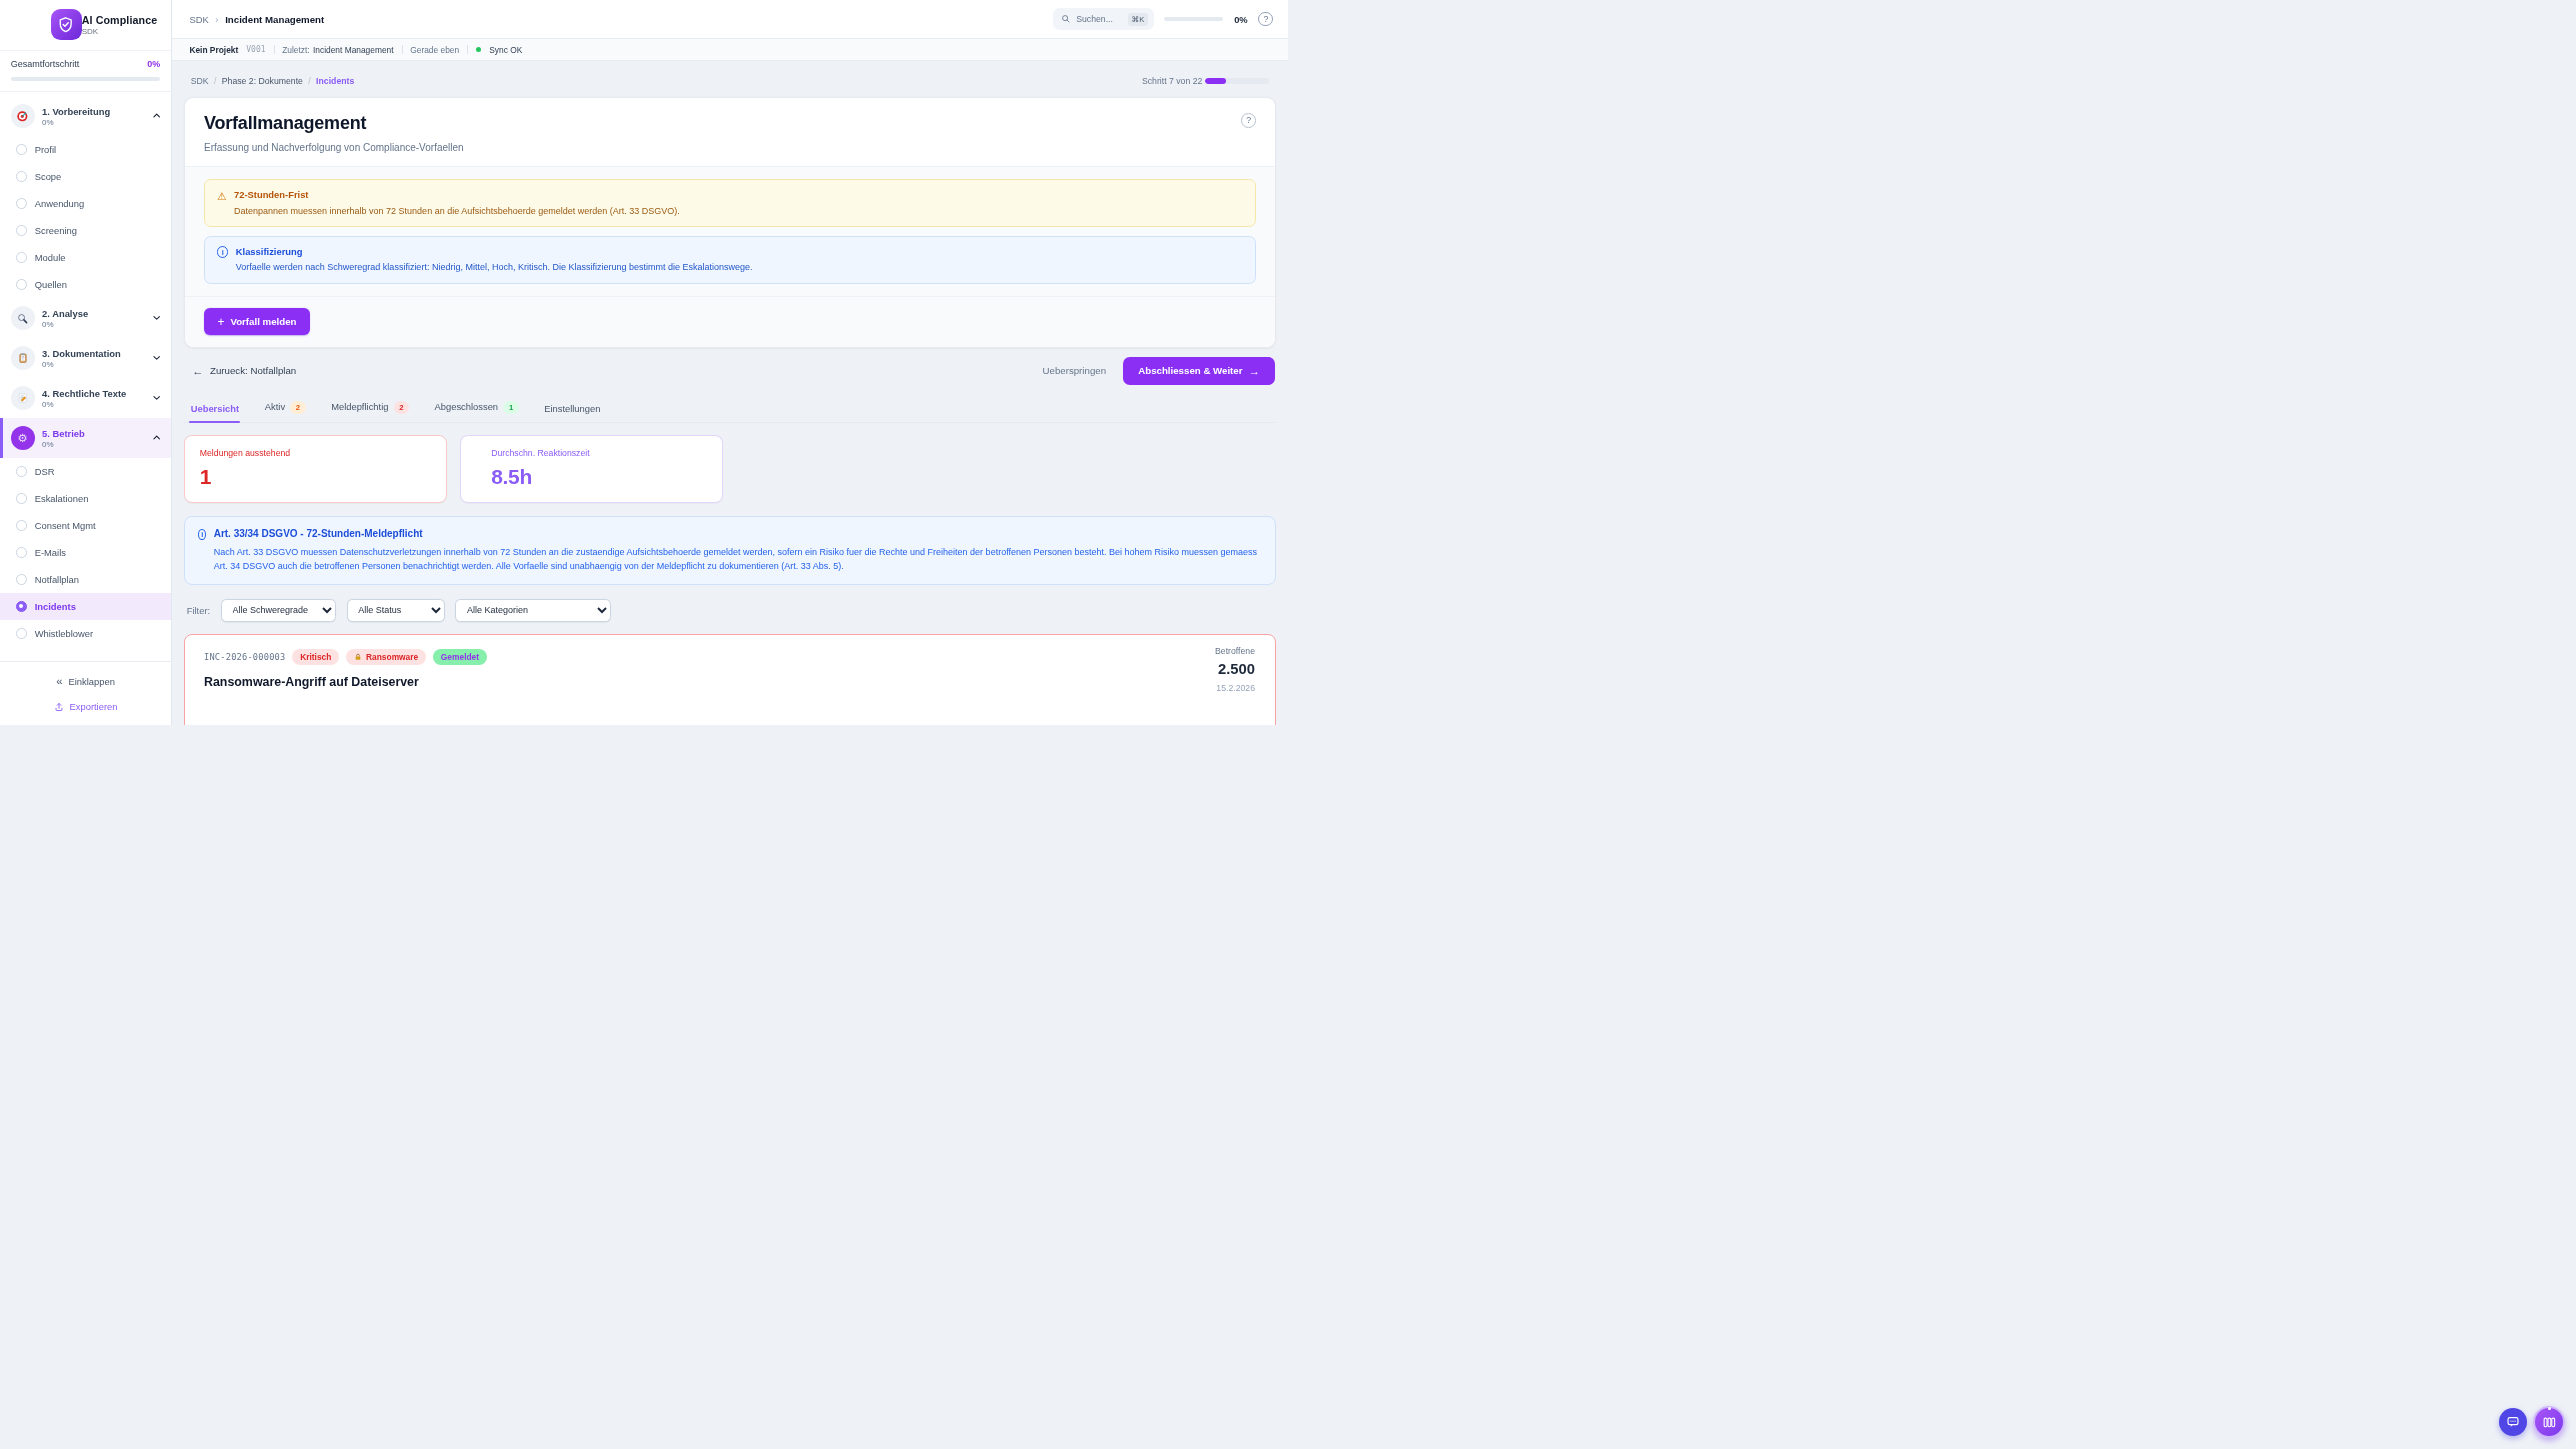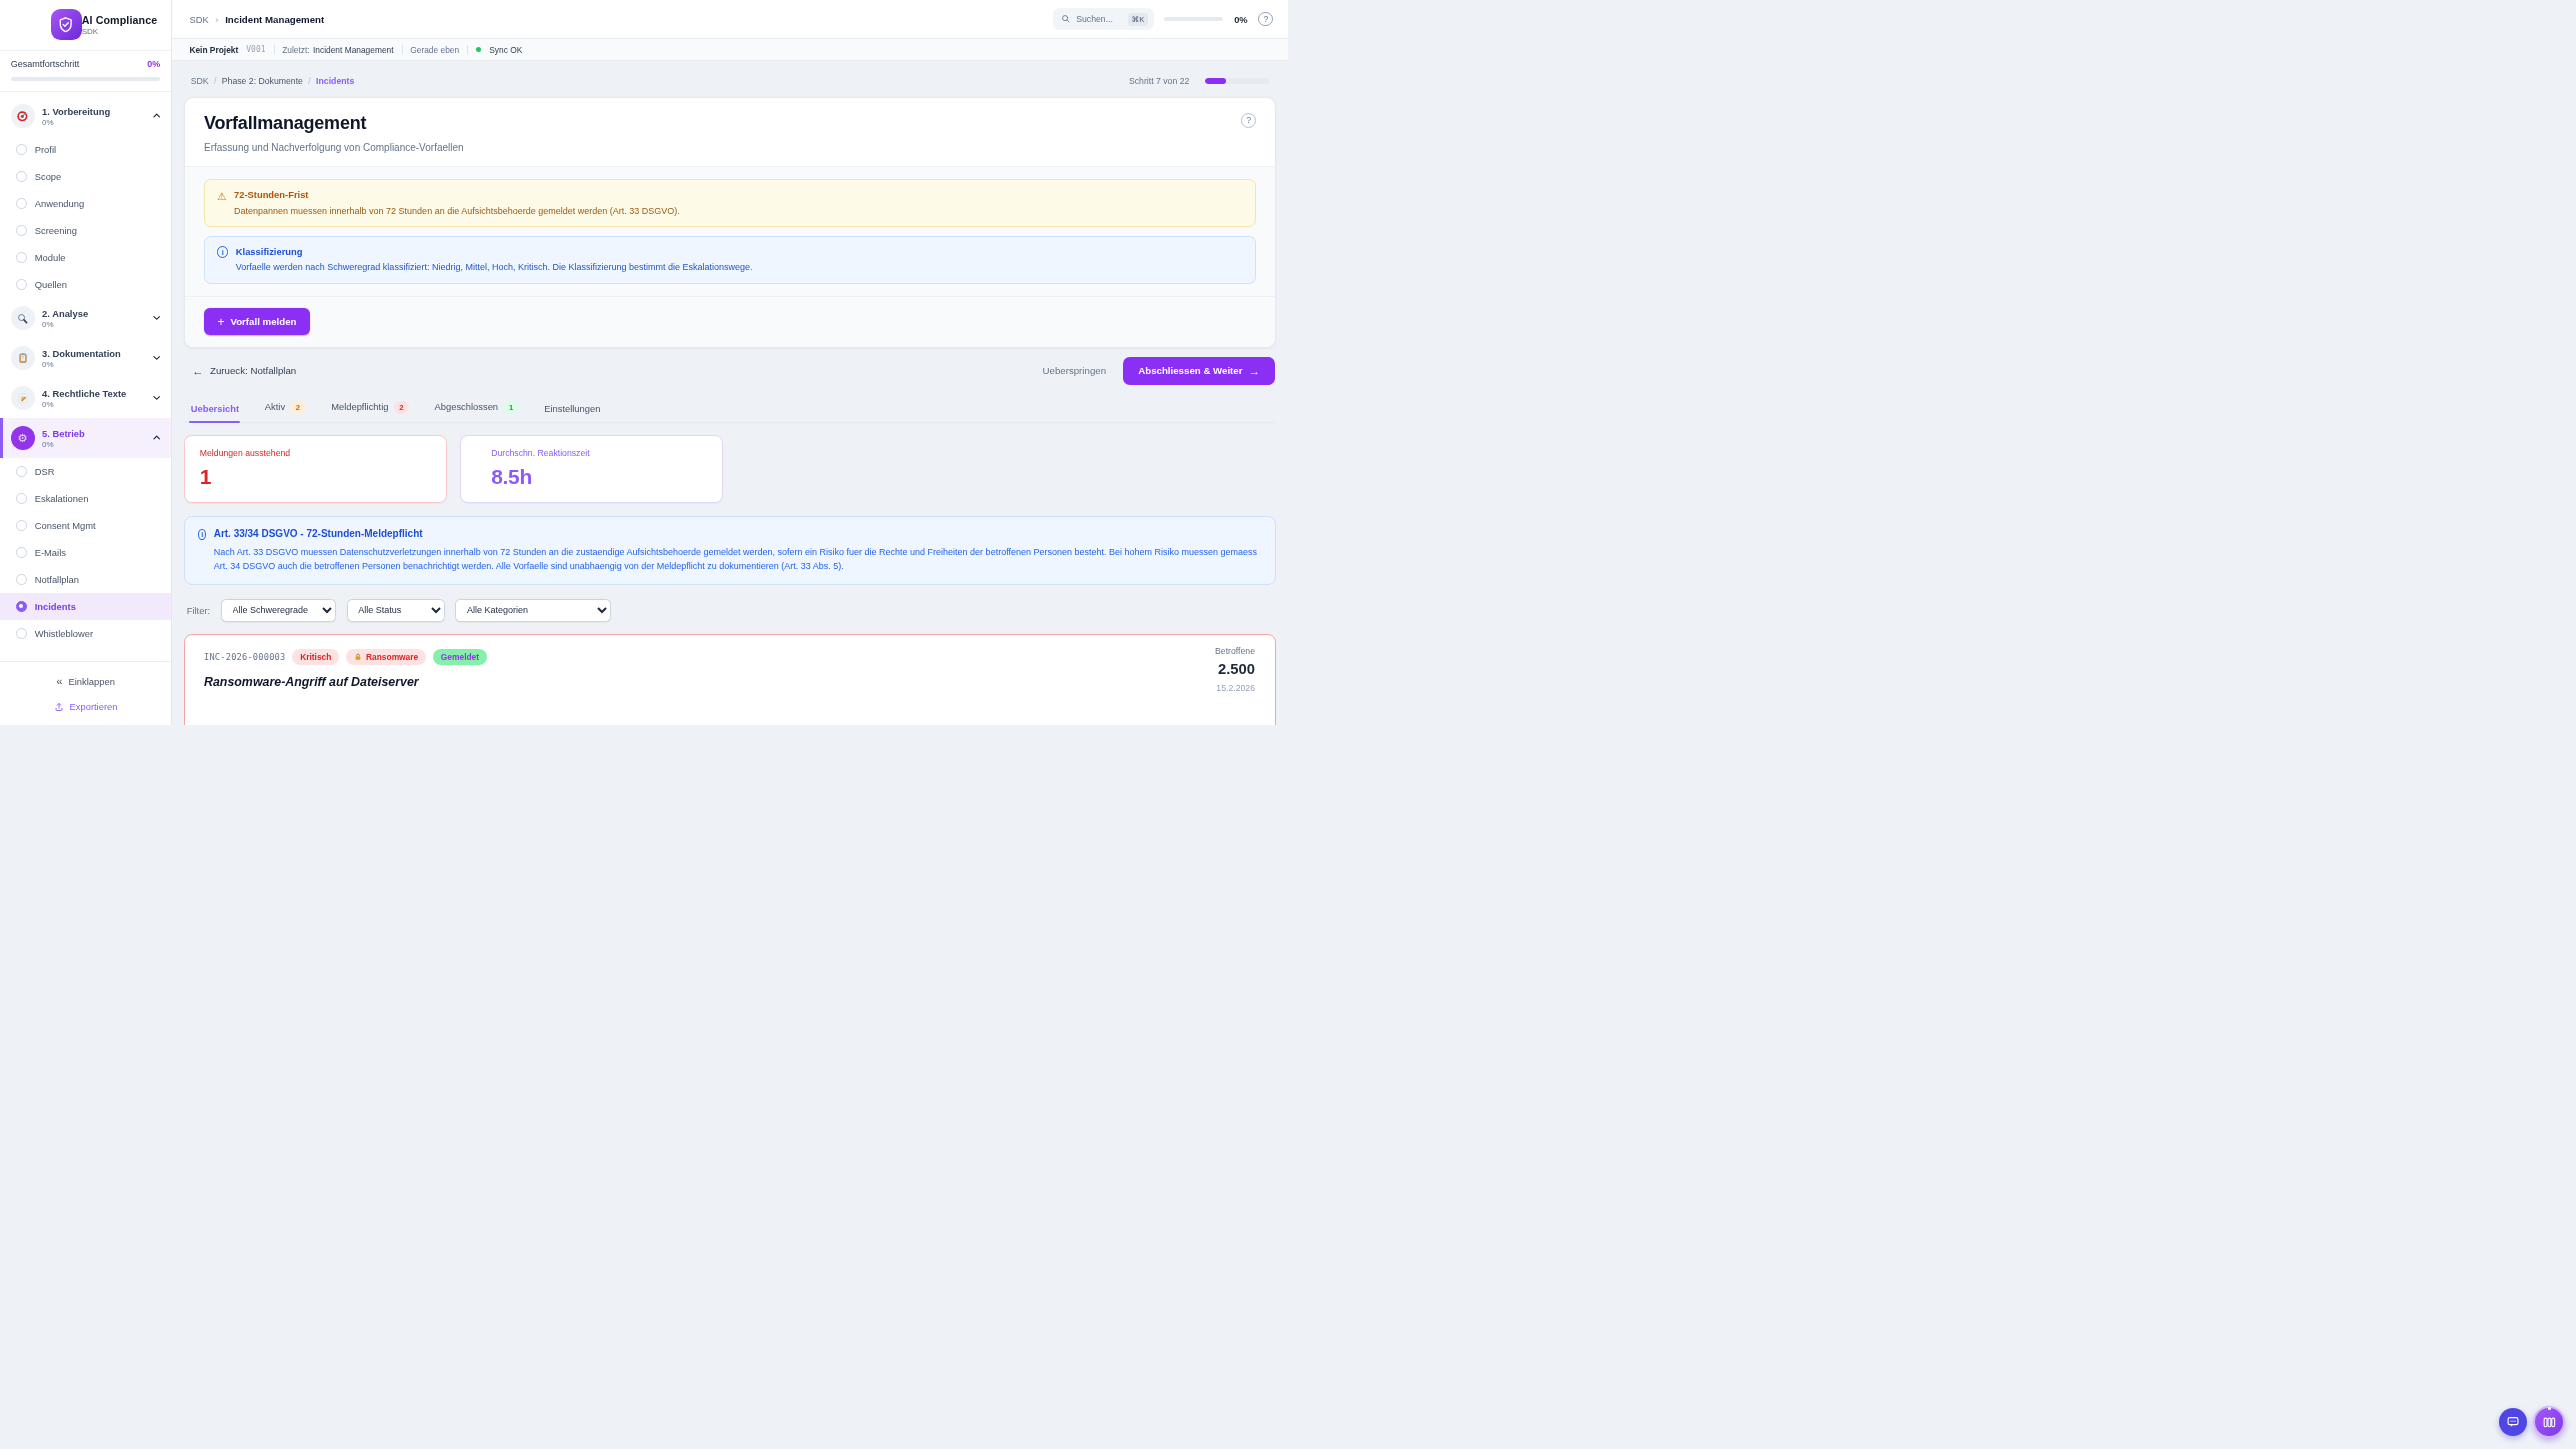--- a/index.html
+++ b/index.html
@@ -64,21 +64,21 @@
   .st-dim { color:#64748b; }
   .st-val { color:#334155; }
   .dot { width:5.4px; height:5.4px; border-radius:50%; background:#22c55e; display:inline-block; }
 
   .content { flex:1; padding:8px 12px 0; overflow:hidden; position:relative; }
   .crumb2 { display:flex; align-items:center; gap:5.4px; height:24px; padding:0 6.7px; }
   .c2-dim { font-size:8.7px; color:#64748b; }
   .c2-mid { font-size:8.7px; color:#475569; }
   .c2-sep { color:#b6c0cc; font-size:8.7px; }
   .c2-active { font-size:8.7px; color:#8b5cf6; font-weight:bold; }
-  .crumb2-right { margin-left:auto; display:flex; align-items:center; gap:16px; }
+  .crumb2-right { margin-left:auto; display:flex; align-items:center; gap:3px; }
   .step-label { font-size:8.7px; color:#64748b; }
   .step-bar { width:64px; height:5.4px; background:#e5e9f0; border-radius:66px; overflow:hidden; }
   .step-bar > i { display:block; height:100%; background:#8b2ff5; border-radius:66px; }
 
   .card { background:#fff; border:0.7px solid #e5e9f0; border-radius:9.4px; box-shadow:0 0.7px 2px rgba(15,23,42,.05); overflow:hidden; margin-top:4px; }
   .card-head { padding:14.8px 19px 13.4px; display:flex; }
   .page-title { font-size:18px; font-weight:bold; color:#0f172a; letter-spacing:-0.2px; }
   .page-sub { font-size:10px; color:#64748b; margin-top:8px; }
   .card-alerts { background:#f8fafc; border-top:0.7px solid #eef1f5; padding:12px 19px; display:flex; flex-direction:column; gap:8.7px; }
   .alert { border-radius:6.7px; padding:8.7px 12px; display:flex; gap:7.4px; }
@@ -130,21 +130,21 @@
   .f-label { font-size:9.4px; color:#64748b; }
   select { font-family:inherit; font-size:9px; color:#1e293b; background:#fff; border:0.7px solid #cbd5e1; border-radius:5.4px; height:23.5px; padding:0 6.7px; box-shadow:0 0.7px 1.3px rgba(15,23,42,.05); }
   .sel-1 { width:115px; } .sel-2 { width:98px; } .sel-3 { width:156px; }
 
   .incident { background:#fff; border:1.3px solid #f8a3a3; border-radius:8px; margin-top:12px; padding:13.4px 19px; position:relative; height:107px; }
   .inc-row { display:flex; align-items:center; gap:6.7px; }
   .inc-id { font-size:8.7px; color:#64748b; letter-spacing:0.2px; }
   .badge { display:inline-flex; align-items:center; gap:4px; font-size:8.4px; font-weight:bold; border-radius:66px; padding:3.4px 8px; }
   .badge.red { background:#fee2e2; color:#dc2626; }
   .badge.purple { background:#86efac; color:#9333ea; }
-  .inc-title { font-size:12.4px; font-weight:bold; color:#0f172a; margin-top:10px;font-style:italic; }
+  .inc-title { font-size:12.4px; font-weight:bold; color:#0f172a; margin-top:10px; }
   .inc-meta { position:absolute; top:10.7px; right:20px; text-align:right; }
   .m-label { font-size:8.7px; color:#64748b; }
   .m-value { font-size:14.8px; font-weight:bold; color:#1e293b; margin-top:5.4px; }
   .m-date { font-size:8.7px; color:#94a3b8; margin-top:6px; }
 
   .fabs { position:fixed; right:10.7px; bottom:10.7px; display:flex; align-items:center; gap:6.7px; z-index:50; }
   .fab-chat { width:28px; height:28px; border-radius:50%; background:#4f46e5; display:flex; align-items:center; justify-content:center; cursor:pointer; box-shadow:0 2.7px 6.7px rgba(79,70,229,.4); }
   .fab-kanban { width:32px; height:32px; border-radius:50%; background:linear-gradient(135deg,#a855f7,#7c3aed); border:2px solid #cdb6fa; display:flex; align-items:center; justify-content:center; cursor:pointer; position:relative; box-shadow:0 2.7px 6.7px rgba(124,58,237,.4); }
   .fab-kanban::after { content:""; position:absolute; top:-1.3px; left:50%; width:3.4px; height:3.4px; margin-left:-1.3px; border-radius:50%; background:#fff; }
 </style>

